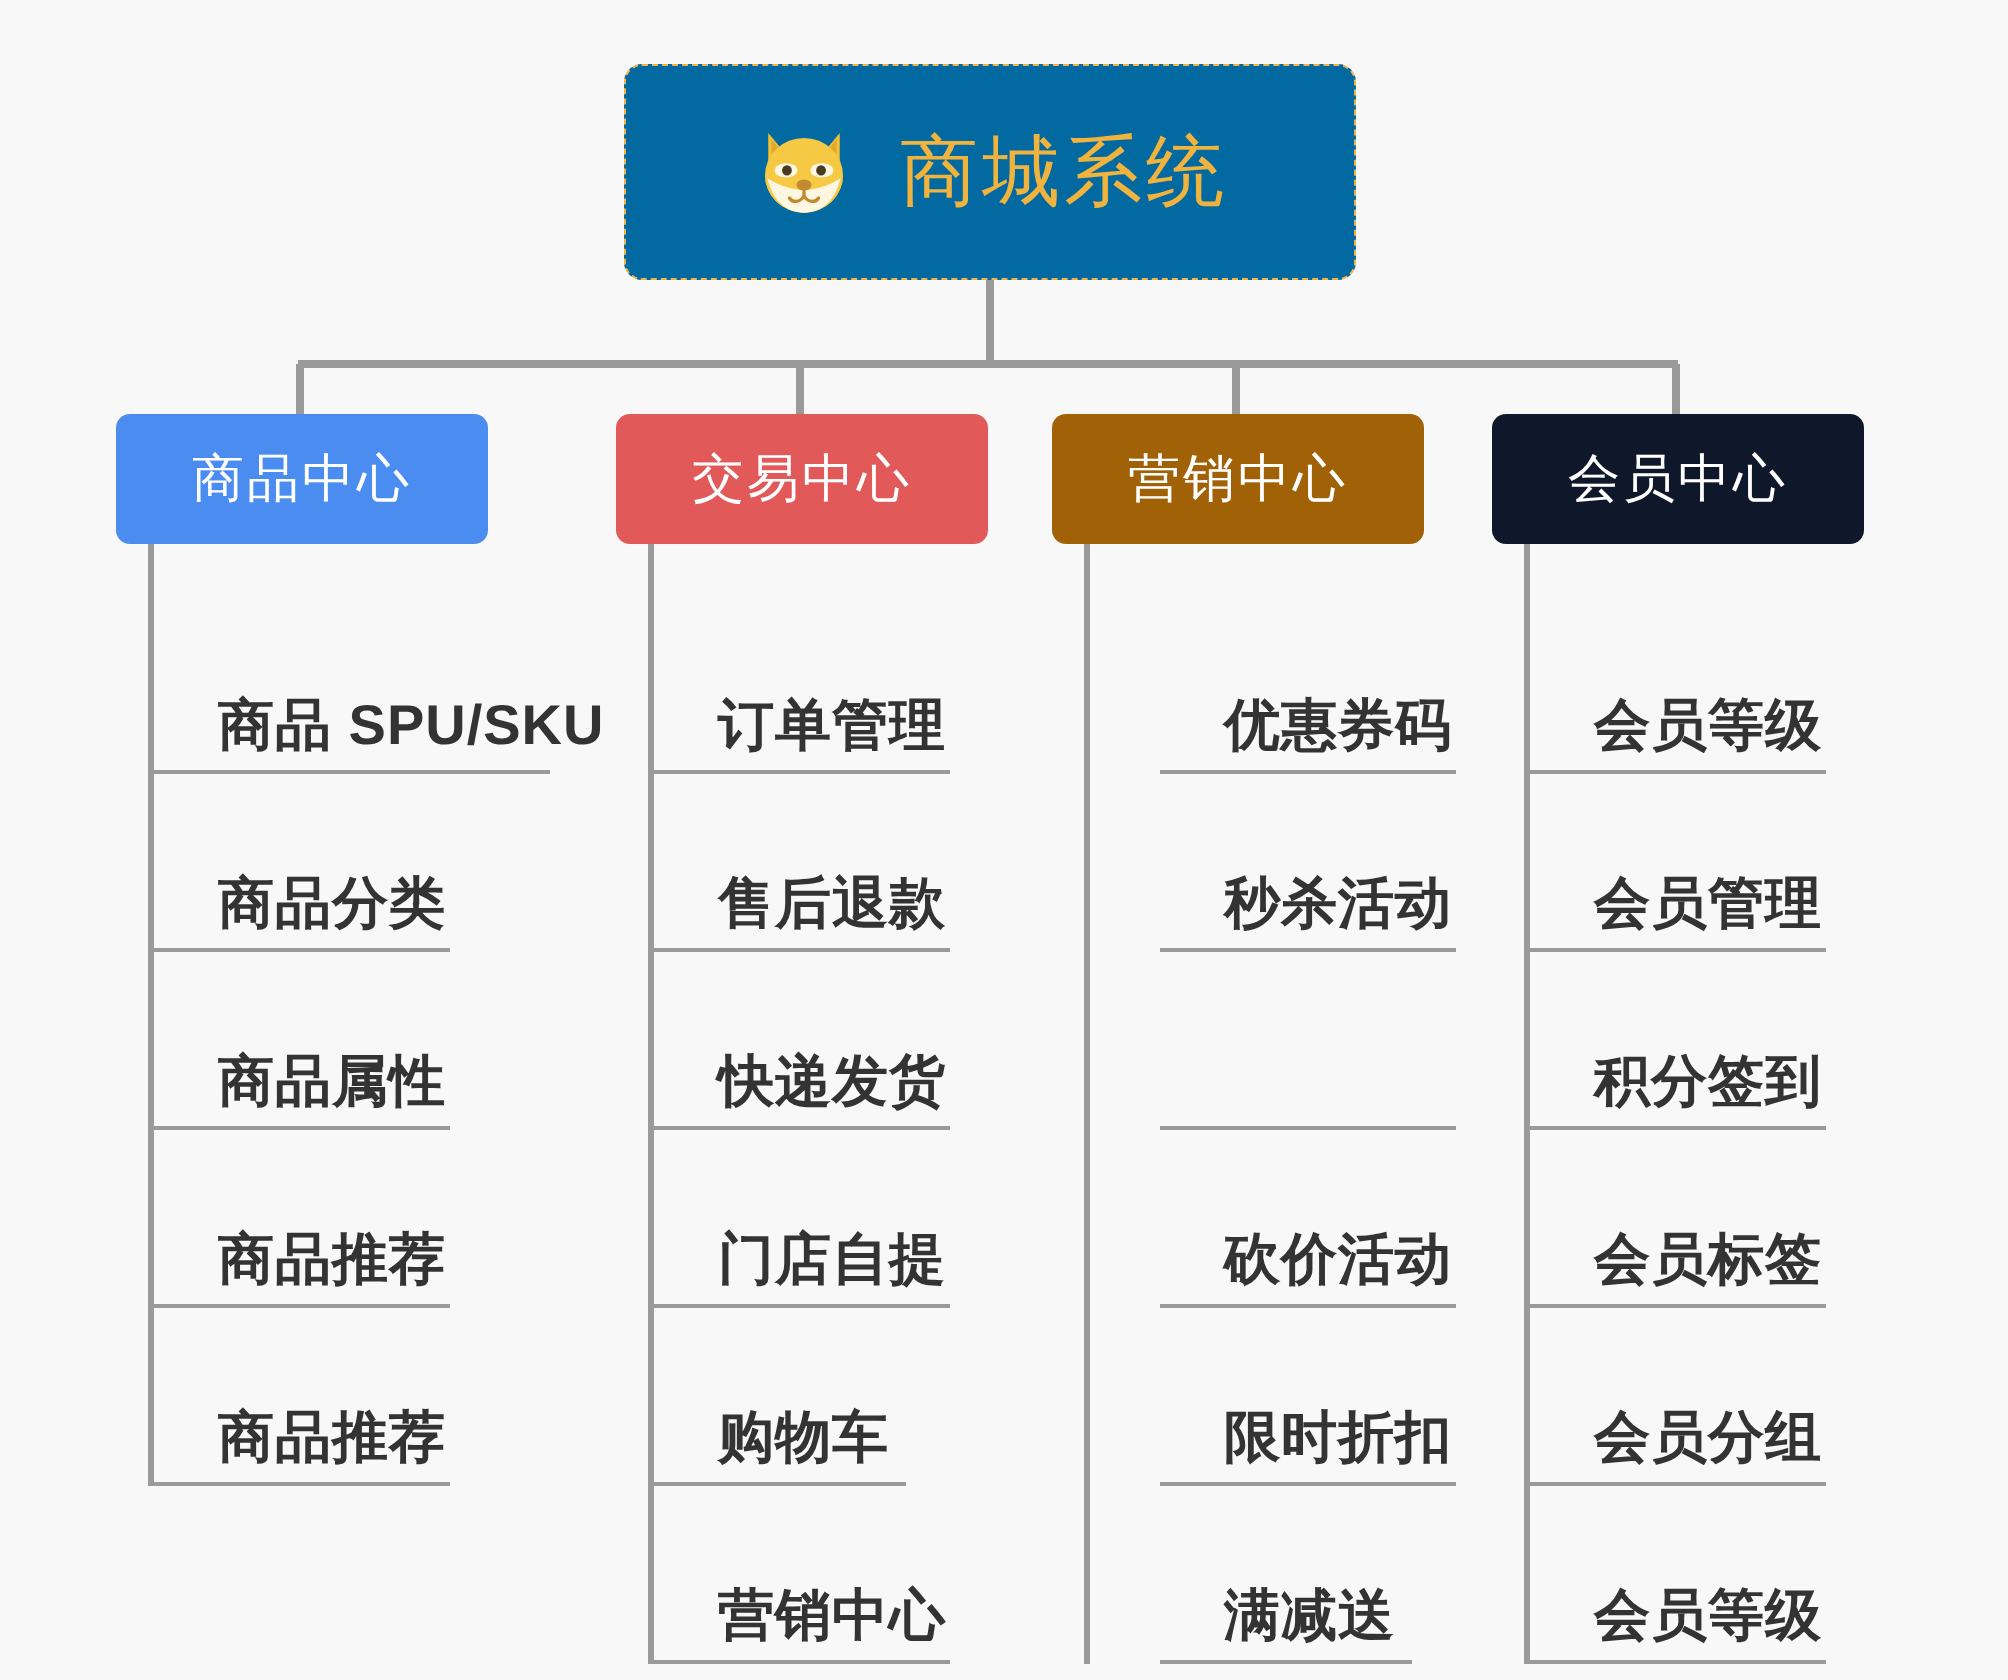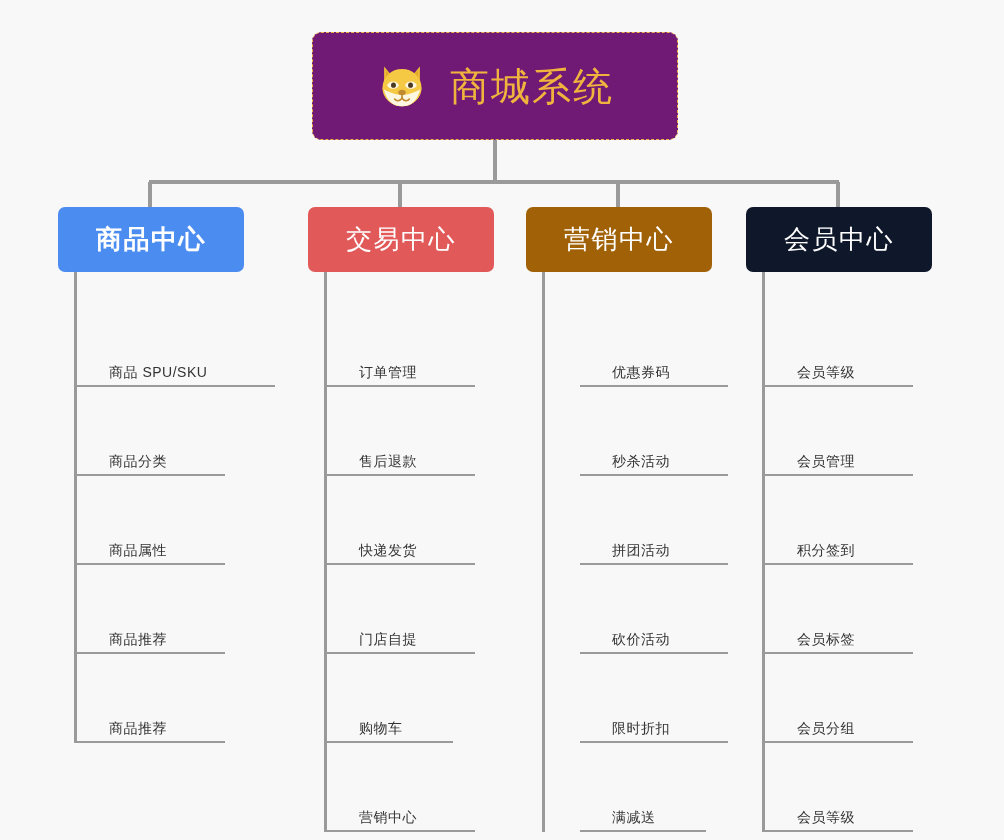--- a/index.html
+++ b/index.html
@@ -103,34 +103,35 @@
   }
   .leaf-underline {
     position: absolute;
     left: 0;
     bottom: 0;
     height: 2px;
     background: #9a9a9a;
   }
   .leaf-label {
     position: relative;
-    font-size: 14px;
+    font-size: 28px;
     color: #333333;
     white-space: nowrap;
     padding-left: 32px;
     padding-bottom: 5px;
     letter-spacing: 0.5px;
+    font-weight: bold;
   }
 </style>
 </head>
 <body style="background: rgb(248, 248, 248);">
 
 <div id="diagram">
 
-  <div class="root-node" style="background: #701a75; border-color: rgb(240, 179, 74); gap: 22px;">
+  <div class="root-node" style="background: #0369a1; border-color: rgb(240, 179, 74); gap: 22px;">
     <svg class="root-emoji" viewBox="0 0 64 64">
       <path d="M10 8 L10 26 L20 20 Z" fill="#f2c037"></path>
       <path d="M54 8 L54 26 L44 20 Z" fill="#f2c037"></path>
       <path d="M12 12 L12 24 L19 20 Z" fill="#e3a92a"></path>
       <path d="M52 12 L52 24 L45 20 Z" fill="#e3a92a"></path>
       <ellipse cx="32" cy="34" rx="24" ry="23" fill="#f5c944"></ellipse>
       <path d="M8 34 a24 23 0 0 0 48 0 z" fill="#f5c944"></path>
       <path d="M9.5 36 C13 50 21 57 32 57 C43 57 51 50 54.5 36 C46 41 38 43 32 43 C26 43 18 41 9.5 36 Z" fill="#fdf6e0"></path>
       <ellipse cx="21" cy="31" rx="7" ry="4.4" fill="#fdf6e0"></ellipse>
       <ellipse cx="43" cy="31" rx="7" ry="4.4" fill="#fdf6e0"></ellipse>
@@ -150,21 +151,21 @@
 
     <line x1="149" y1="182" x2="839" y2="182" stroke="#9a9a9a" stroke-width="4"></line>
 
     <line x1="150" y1="182" x2="150" y2="209" stroke="#9a9a9a" stroke-width="4"></line>
     <line x1="400" y1="182" x2="400" y2="209" stroke="#9a9a9a" stroke-width="4"></line>
     <line x1="618" y1="182" x2="618" y2="209" stroke="#9a9a9a" stroke-width="4"></line>
     <line x1="838" y1="182" x2="838" y2="209" stroke="#9a9a9a" stroke-width="4"></line>
   </svg>
 
   <div class="branch branch-0">
-    <div class="branch-header" style="background: rgb(74, 140, 240); font-weight: bold;">
+    <div class="branch-header" style="background: rgb(74, 140, 240);">
       <span>商品中心</span>
     </div>
     <ul class="leaf-list" style="border-left-color: rgb(154, 154, 154);">
       <li class="leaf-item">
         <span class="leaf-label">商品 SPU/SKU</span>
         <span class="leaf-underline" style="width: 198px; background: rgb(154, 154, 154);"></span>
       </li>
       <li class="leaf-item">
         <span class="leaf-label">商品分类</span>
         <span class="leaf-underline" style="width: 148px; background: rgb(154, 154, 154);"></span>
@@ -223,21 +224,20 @@
     <ul class="leaf-list" style="border-left-color: rgb(154, 154, 154); padding-left: 35px;">
       <li class="leaf-item">
         <span class="leaf-label">优惠券码</span>
         <span class="leaf-underline" style="width: 148px; background: rgb(154, 154, 154);"></span>
       </li>
       <li class="leaf-item">
         <span class="leaf-label">秒杀活动</span>
         <span class="leaf-underline" style="width: 148px; background: rgb(154, 154, 154);"></span>
       </li>
       <li class="leaf-item">
-        <span class="leaf-label">拼团活动</span>
         <span class="leaf-underline" style="width: 148px; background: rgb(154, 154, 154);"></span>
       </li>
       <li class="leaf-item">
         <span class="leaf-label">砍价活动</span>
         <span class="leaf-underline" style="width: 148px; background: rgb(154, 154, 154);"></span>
       </li>
       <li class="leaf-item">
         <span class="leaf-label">限时折扣</span>
         <span class="leaf-underline" style="width: 148px; background: rgb(154, 154, 154);"></span>
       </li>

